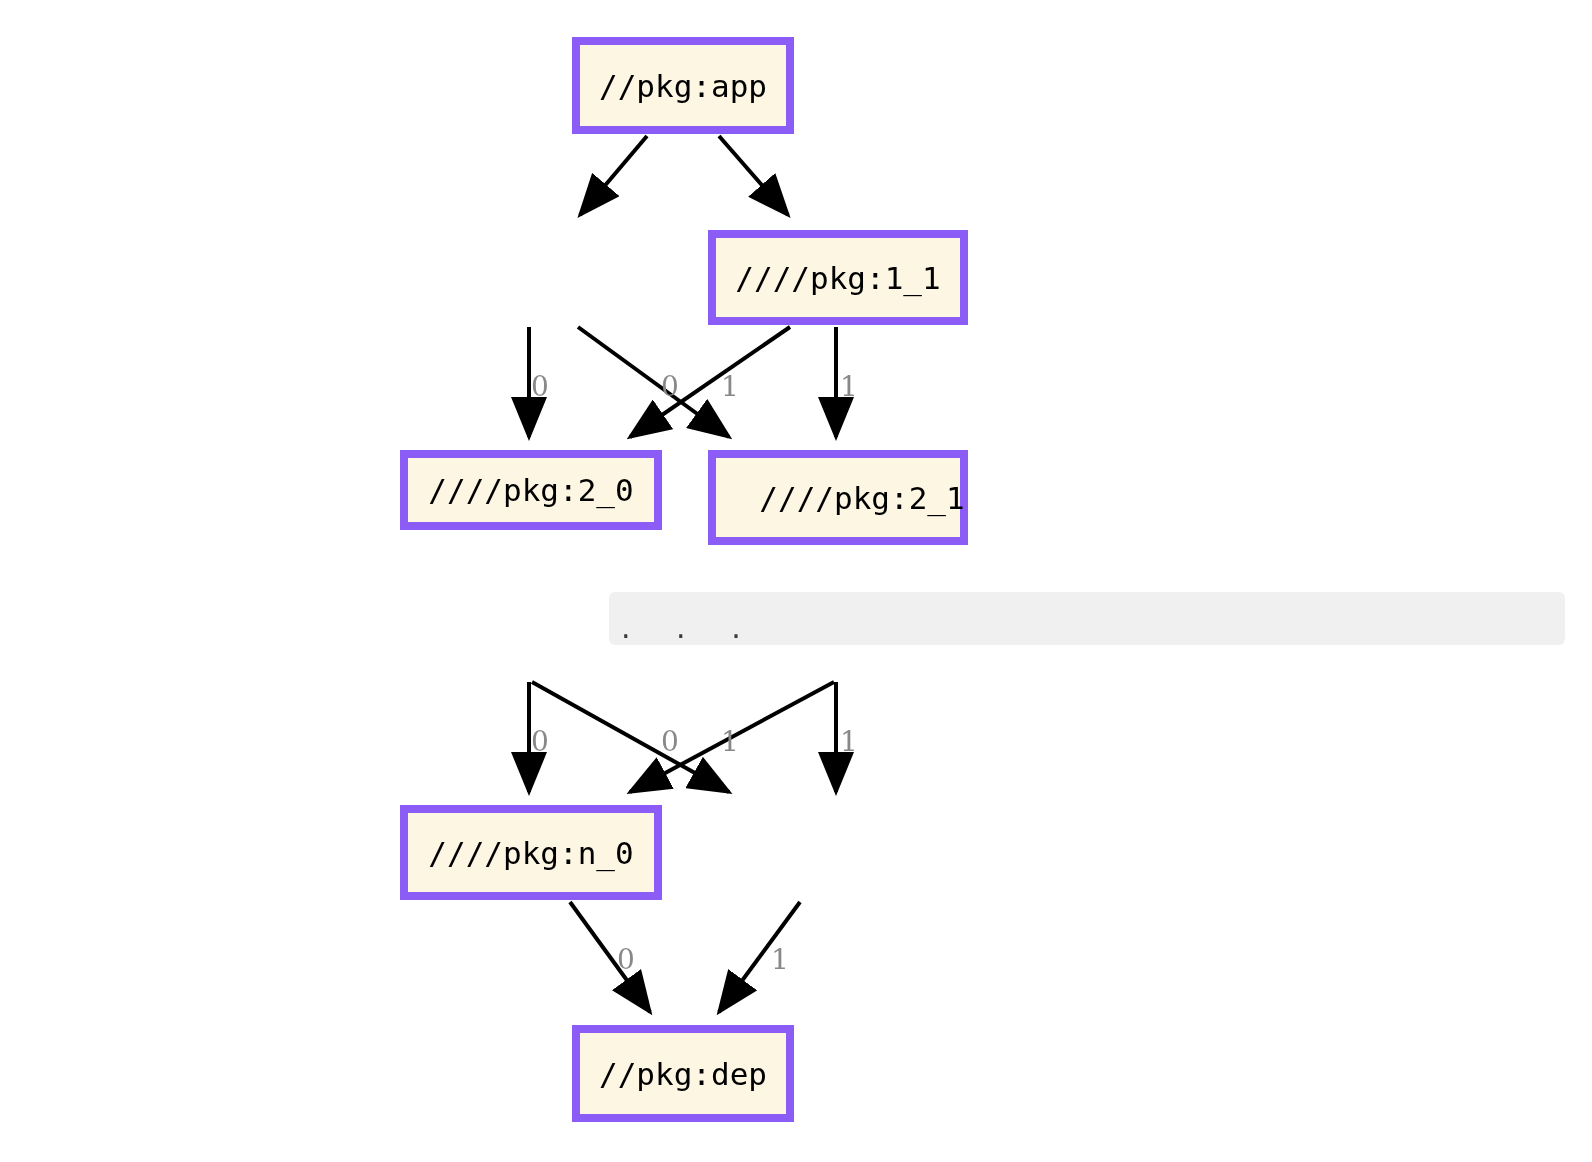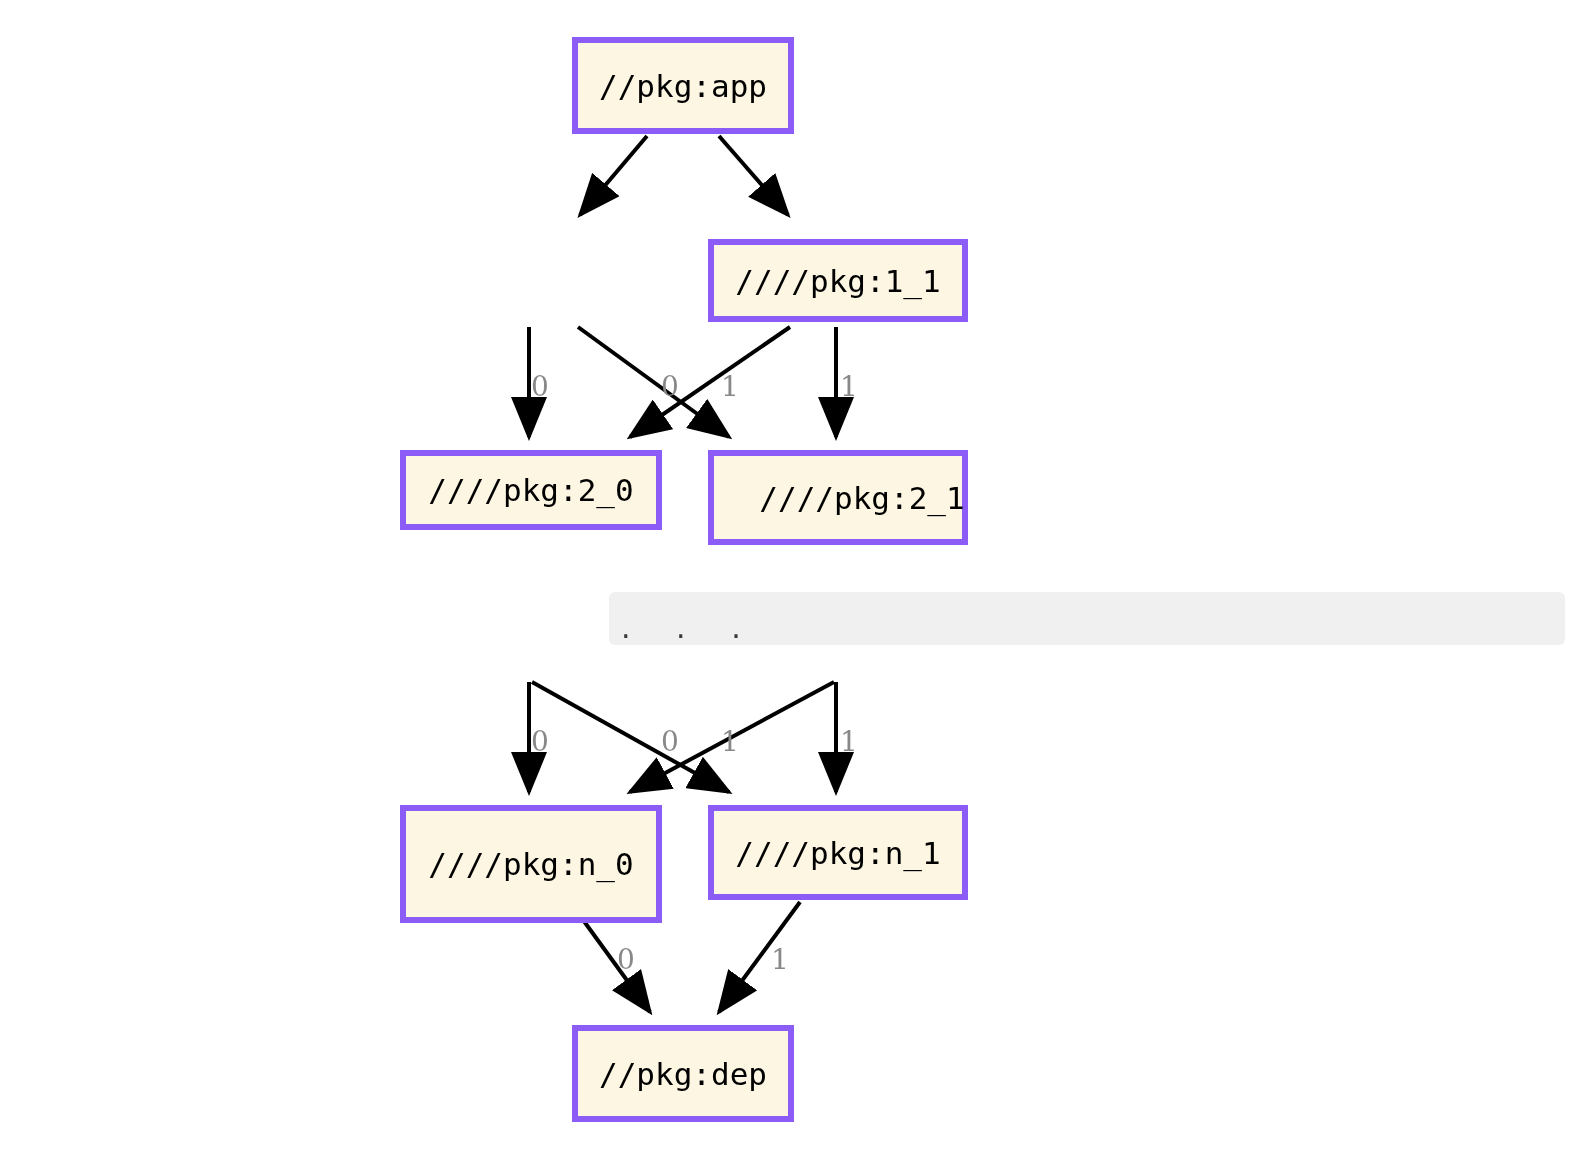--- a/index.html
+++ b/index.html
@@ -29,21 +29,21 @@
     top: 0;
     width: 1592px;
     height: 1162px;
     pointer-events: none;
   }
 
   .node-box {
     position: absolute;
     box-sizing: border-box;
     background: #fdf6e3;
-    border: 6px solid #8b5cf6;
+    border: 8px solid #8b5cf6;
     display: flex;
     align-items: center;
     justify-content: center;
   }
   .node-label {
     font-family: "DejaVu Sans Mono", "Liberation Mono", monospace;
     font-size: 31px;
     color: #000000;
     letter-spacing: 0px;
     white-space: nowrap;
@@ -110,39 +110,36 @@
     <line x1="570" y1="902" x2="650" y2="1012" stroke="#000000" stroke-width="4" marker-end="url(#arrowhead)"></line>
 
     <line x1="800" y1="902" x2="719" y2="1012" stroke="#000000" stroke-width="4" marker-end="url(#arrowhead)"></line>
   </svg>
 
   <div class="node-box" style="left:572px; top:37px; width:222px; height:97px;">
     <span class="node-label">//pkg:app</span>
   </div>
 
 
-  <div class="node-box" style="left:708px; top:239px; width:260px; height:83px;">
+  <div class="node-box" style="left:708px; top:230px; width:260px; height:95px;">
     <span class="node-label">////pkg:1_1</span>
   </div>
 
   <div class="node-box" style="left:400px; top:450px; width:262px; height:80px;">
     <span class="node-label">////pkg:2_0</span>
   </div>
 
   <div class="node-box" style="left:708px; top:450px; width:260px; height:95px;padding-left:48px;">
     <span class="node-label">////pkg:2_1</span>
   </div>
 
-  <div class="node-box" style="left:400px; top:805px; width:262px; height:118px;">
+  <div class="node-box" style="left:400px; top:805px; width:262px; height:95px;">
     <span class="node-label">////pkg:n_0</span>
   </div>
 
-  <div class="node-box" style="left:708px; top:805px; width:260px; height:95px;">
-    <span class="node-label">////pkg:n_1</span>
-  </div>
 
   <div class="node-box" style="left:572px; top:1025px; width:222px; height:97px;">
     <span class="node-label">//pkg:dep</span>
   </div>
 
   <div class="edge-label" style="left:531px; top:370px;">0</div>
   <div class="edge-label" style="left:661px; top:370px;">0</div>
   <div class="edge-label" style="left:721px; top:370px;">1</div>
   <div class="edge-label" style="left:840px; top:370px;">1</div>
 

